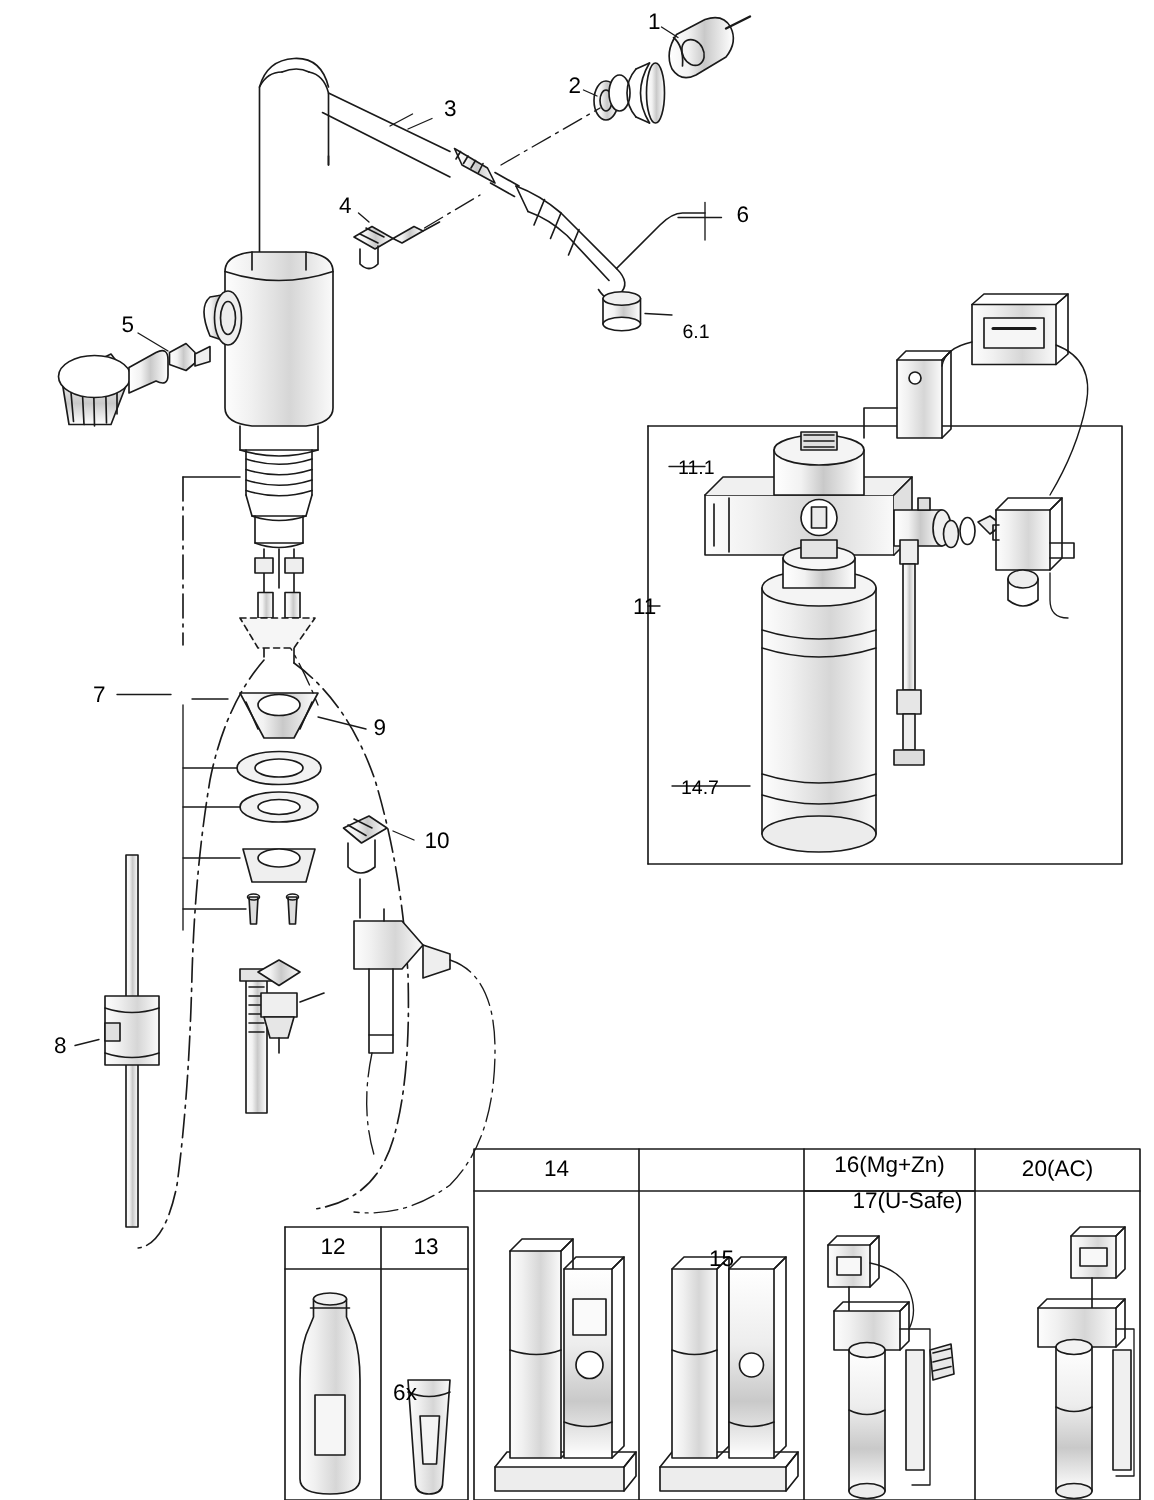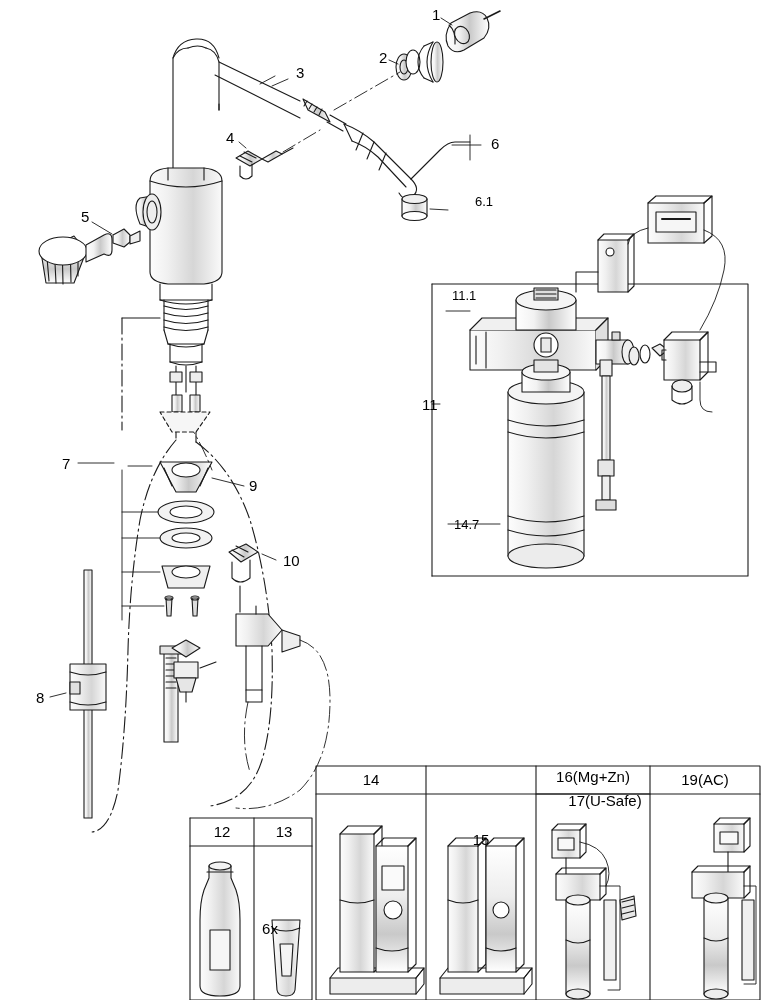--- a/index.html
+++ b/index.html
@@ -399,31 +399,31 @@
 
     </g>
   </svg>
 
   <div class="lbl" style="left:432px;top:7px;">1</div>
   <div class="lbl" style="left:379px;top:50px;">2</div>
   <div class="lbl" style="left:296px;top:65px;">3</div>
   <div class="lbl" style="left:226px;top:130px;">4</div>
   <div class="lbl" style="left:81px;top:209px;">5</div>
   <div class="lbl" style="left:491px;top:136px;">6</div>
-  <div class="lbl sm" style="left:455px;top:194px;margin-left:20px;">6.1</div>
+  <div class="lbl sm" style="left:455px;top:213px;">6.1</div>
   <div class="lbl" style="left:62px;top:456px;">7</div>
   <div class="lbl" style="left:36px;top:690px;">8</div>
   <div class="lbl" style="left:249px;top:478px;">9</div>
   <div class="lbl" style="left:283px;top:553px;">10</div>
   <div class="lbl" style="left:422px;top:397px;">11</div>
-  <div class="lbl sm" style="left:452px;top:288px;">11.1</div>
+  <div class="lbl sm" style="left:452px;top:304px;">11.1</div>
   <div class="lbl sm" style="left:454px;top:517px;">14.7</div>
 
   <div class="lbl bx ctr" style="left:222px;top:824px;text-align:center;">12</div>
   <div class="lbl bx ctr" style="left:284px;top:824px;">13</div>
   <div class="lbl bx ctr" style="left:270px;top:890px;margin-top:31px;">6x</div>
   <div class="lbl bx ctr" style="left:371px;top:772px;text-align:right;">14</div>
   <div class="lbl bx ctr" style="left:481px;top:784px;margin-top:48px;">15</div>
   <div class="lbl bx ctr" style="left:593px;top:769px;">16(Mg+Zn)</div>
   <div class="lbl bx ctr" style="left:593px;top:793px;margin-left:12px;">17(U-Safe)</div>
-  <div class="lbl bx ctr" style="left:705px;top:772px;">19(AC)</div>
+  <div class="lbl bx ctr" style="left:705px;top:772px;">20(AC)</div>
 
 </div>
 
 </body></html>

